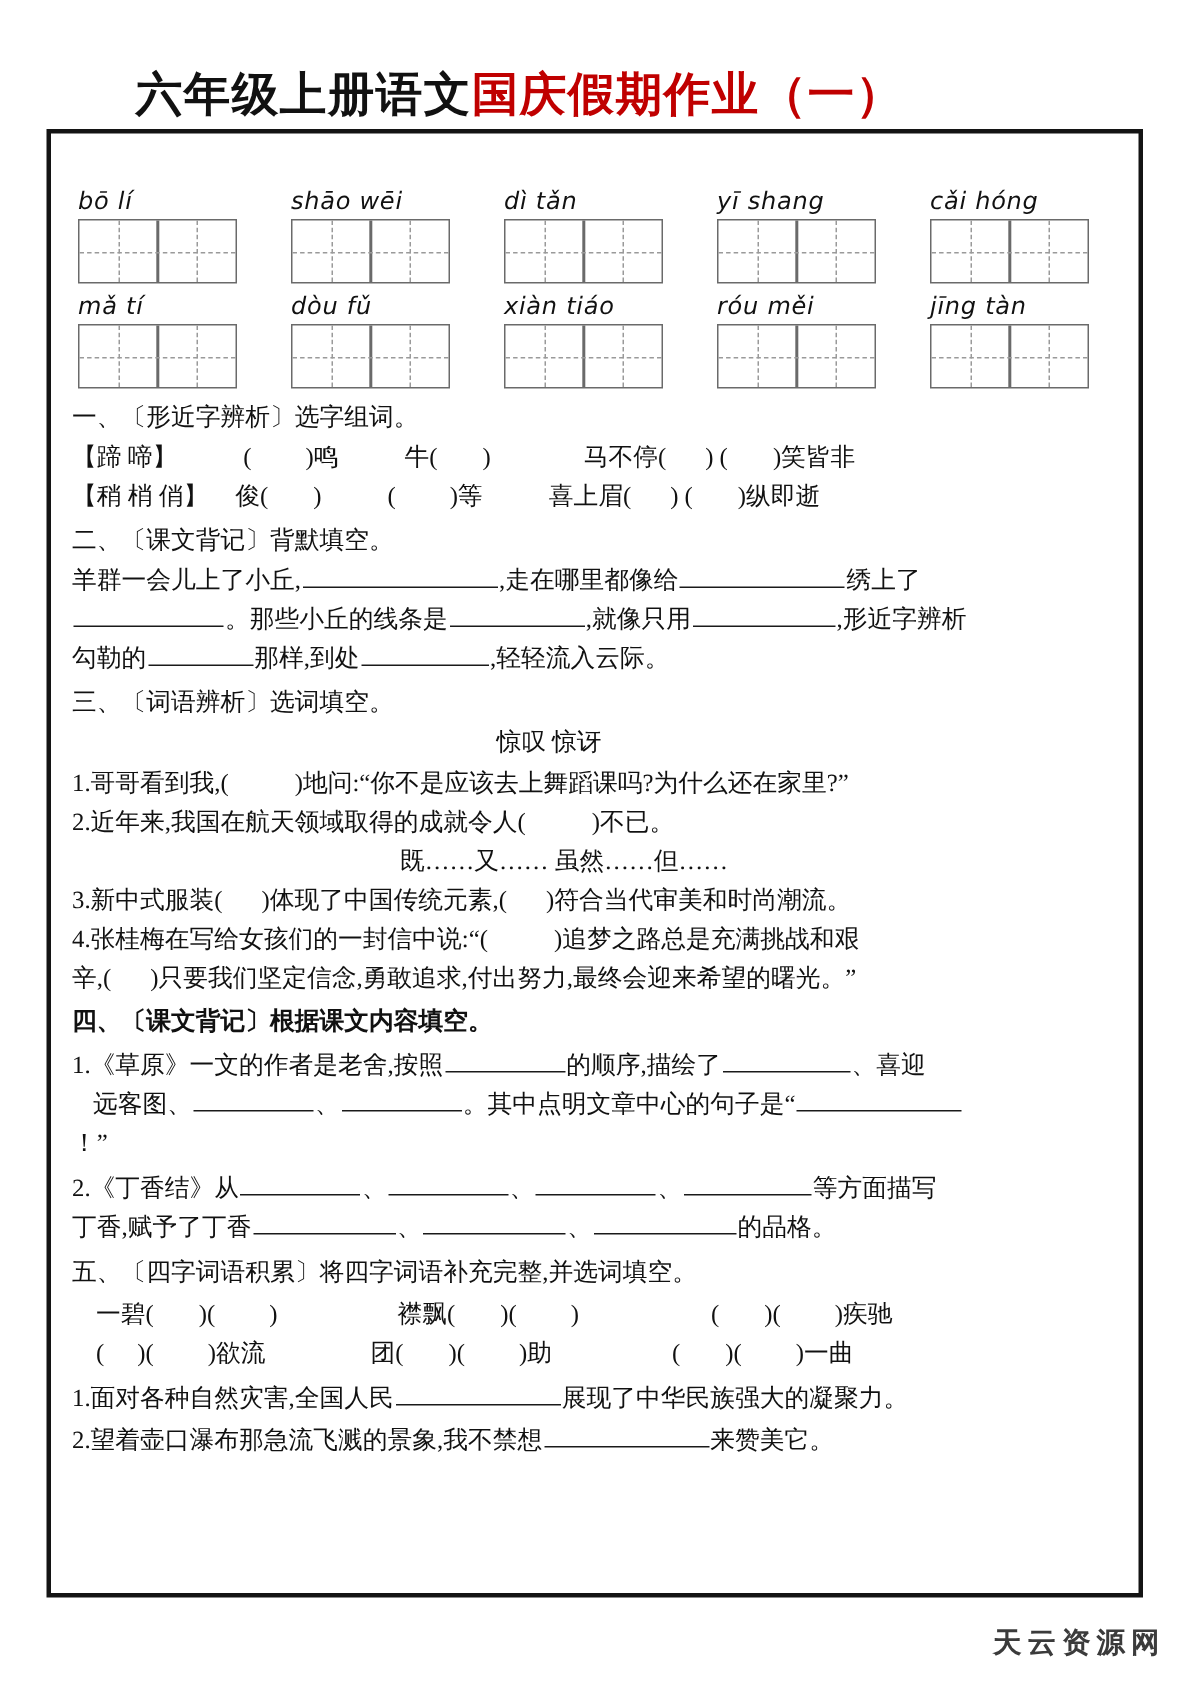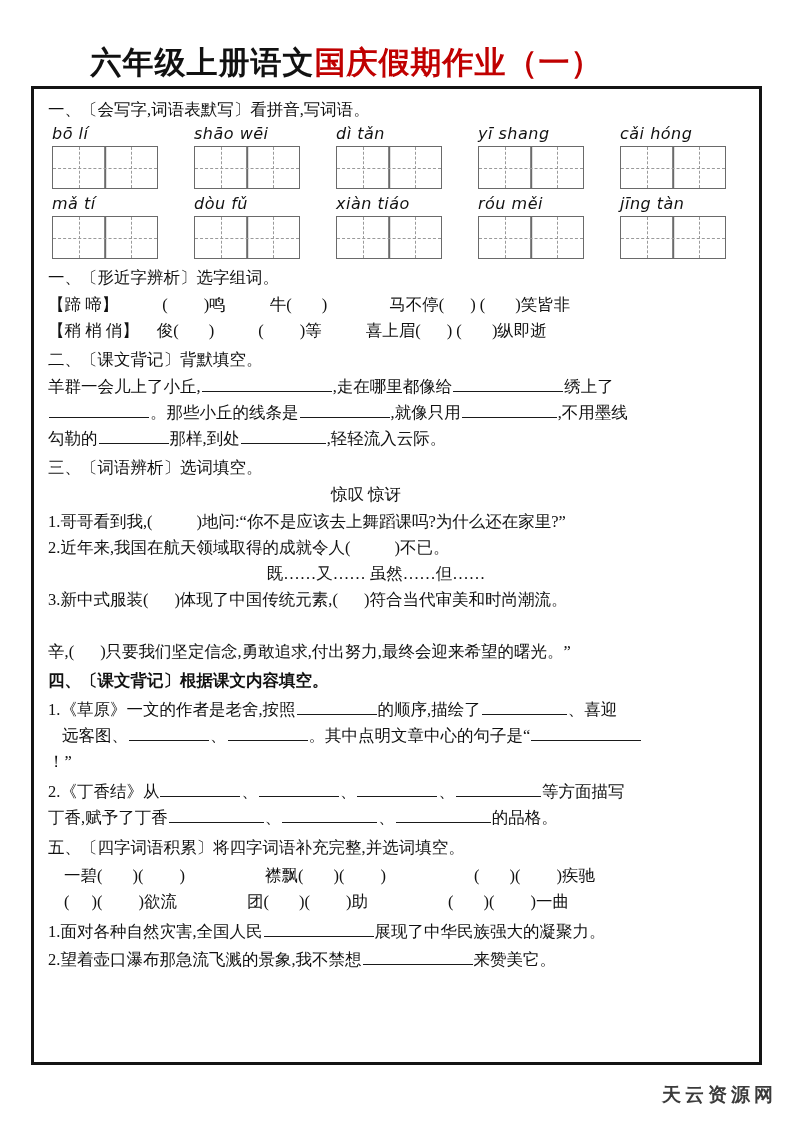--- a/index.html
+++ b/index.html
@@ -157,21 +157,20 @@
 </head>
 <body>
 
 <div class="title">
   <span class="black">六年级上册语文</span><span class="red">国庆假期作业（一）</span>
 </div>
 
 <div class="frame">
   <div class="frame-inner">
 
-    <div class="sec-head" style="position:absolute;left:2px;top:2px;">一、〔会写字,词语表默写〕看拼音,写词语。</div>
 
     <div class="py-block" style="left:0px;top:28px;width:707px;">
       <div class="py-row">
         <div class="py-cellwrap" style="left:6px;">
           <div class="py-text">bō  lí</div>
           <div class="tzg">
               <div class="h"></div>
               <div class="v1"></div>
               <div class="v2"></div>
             </div>
@@ -266,21 +265,21 @@
       <span>【稍  梢  俏】</span><span class="pg g18"></span><span>俊(</span><span class="pg g30"></span><span>)</span><span class="pg g44"></span><span>(</span><span class="pg g36"></span><span>)等</span><span class="pg g44"></span><span>喜上眉(</span><span class="pg g26"></span><span>)  (</span><span class="pg g30"></span><span>)纵即逝</span>
     </div>
 
     <div class="sec-head" style="position:absolute;left:2px;top:252px;">二、〔课文背记〕背默填空。</div>
 
     <div class="line" style="position:absolute;left:2px;top:279px;">
       <span>羊群一会儿上了小丘,</span><span class="bl w130"></span><span>,走在哪里都像给</span><span class="bl w110"></span><span>绣上了</span>
     </div>
 
     <div class="line" style="position:absolute;left:2px;top:305px;">
-      <span class="bl w100"></span><span>。那些小丘的线条是</span><span class="bl w90"></span><span>,就像只用</span><span class="bl w95"></span><span>,不用墨线</span>
+      <span class="bl w100"></span><span>。那些小丘的线条是</span><span class="bl w90"></span><span>,就像只用</span><span class="bl w95"></span><span>,形近字辨析</span>
     </div>
 
     <div class="line" style="position:absolute;left:2px;top:331px;">
       <span>勾勒的</span><span class="bl w70"></span><span>那样,到处</span><span class="bl w85"></span><span>,轻轻流入云际。</span>
     </div>
 
     <div class="sec-head" style="position:absolute;left:2px;top:360px;">三、〔词语辨析〕选词填空。</div>
 
     <div class="line center" style="position:absolute;left:0px;top:387px;width:640px;">惊叹    惊讶</div>
 
@@ -291,20 +290,23 @@
     <div class="line" style="position:absolute;left:2px;top:440px;">
       <span>2.近年来,我国在航天领域取得的成就令人(</span><span class="pg g44"></span><span>)不已。</span>
     </div>
 
     <div class="line center" style="position:absolute;left:0px;top:466px;width:660px;">既……又……    虽然……但……</div>
 
     <div class="line" style="position:absolute;left:2px;top:492px;">
       <span>3.新中式服装(</span><span class="pg g26"></span><span>)体现了中国传统元素,(</span><span class="pg g26"></span><span>)符合当代审美和时尚潮流。</span>
     </div>
 
+    <div class="line" style="position:absolute;left:2px;top:518px;">
+      <span>4.张桂梅在写给女孩们的一封信中说:“(</span><span class="pg g44"></span><span>)追梦之路总是充满挑战和艰</span>
+    </div>
 
     <div class="line" style="position:absolute;left:2px;top:544px;">
       <span>辛,(</span><span class="pg g26"></span><span>)只要我们坚定信念,勇敢追求,付出努力,最终会迎来希望的曙光。”</span>
     </div>
 
     <div class="sec-head" style="position:absolute;left:2px;top:573px;font-weight:bold;">四、〔课文背记〕根据课文内容填空。</div>
 
     <div class="line" style="position:absolute;left:2px;top:602px;">
       <span>1.《草原》一文的作者是老舍,按照</span><span class="bl w80"></span><span>的顺序,描绘了</span><span class="bl w85"></span><span>、喜迎</span>
     </div>

